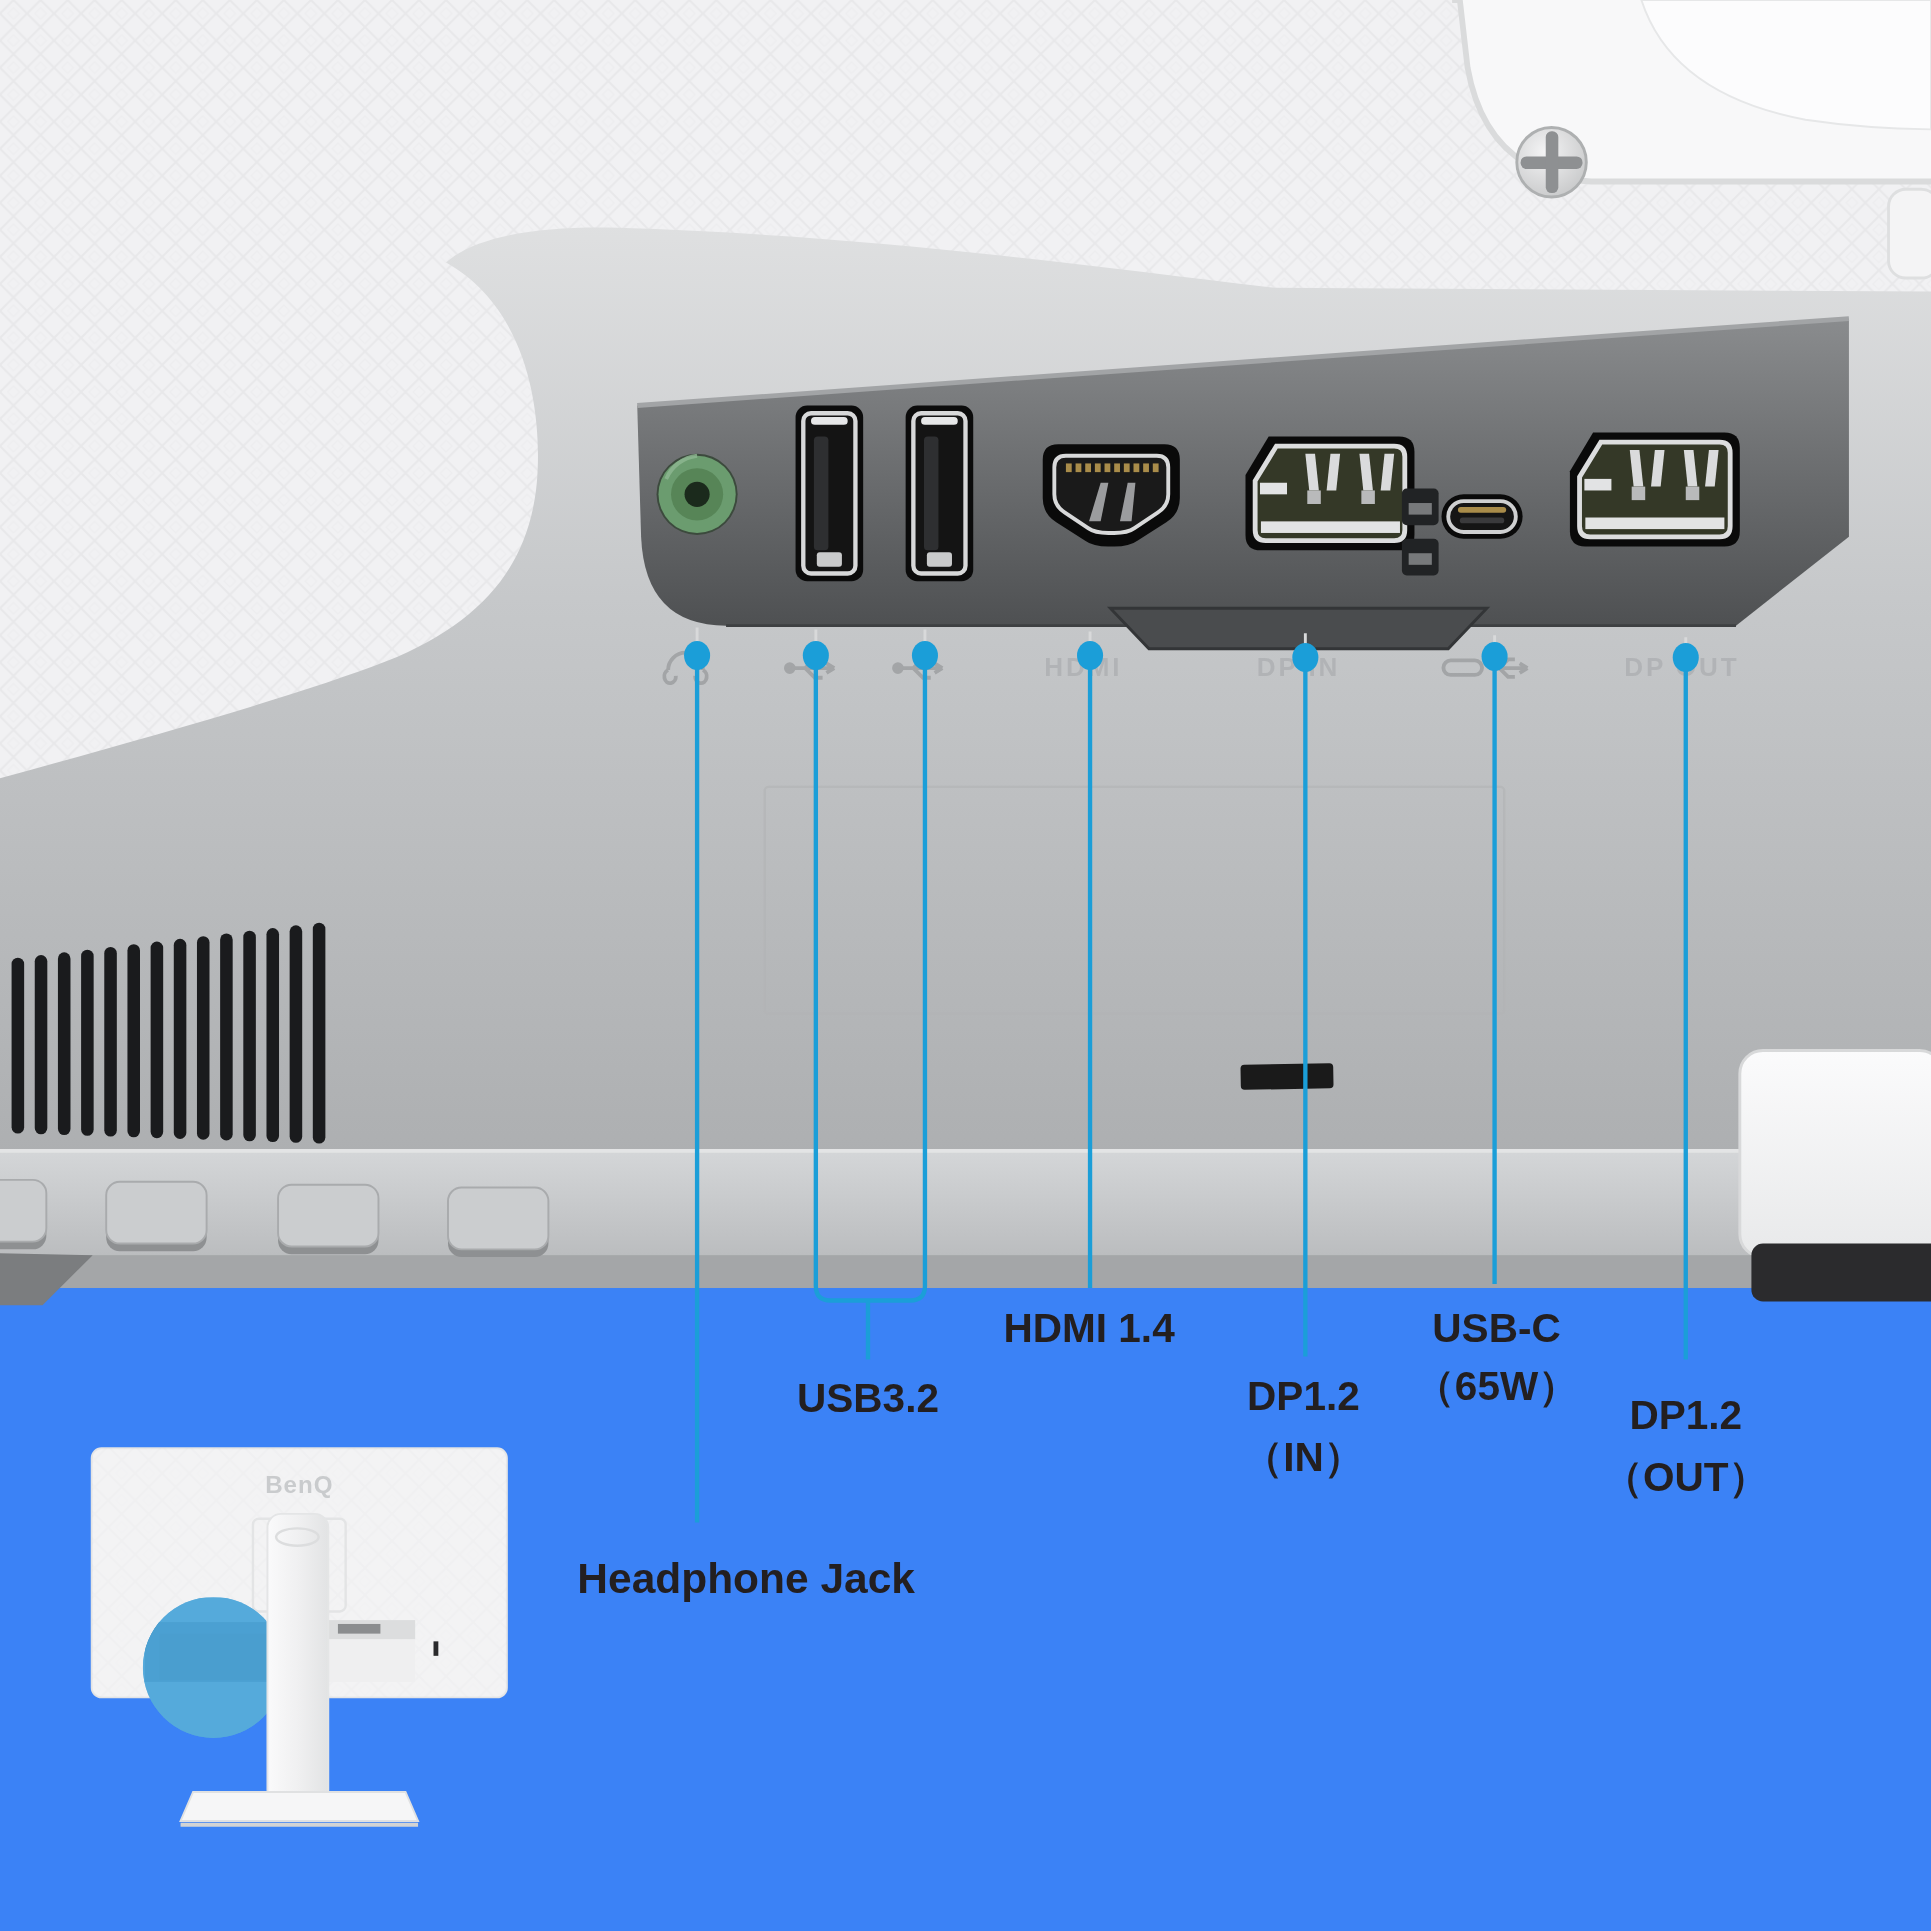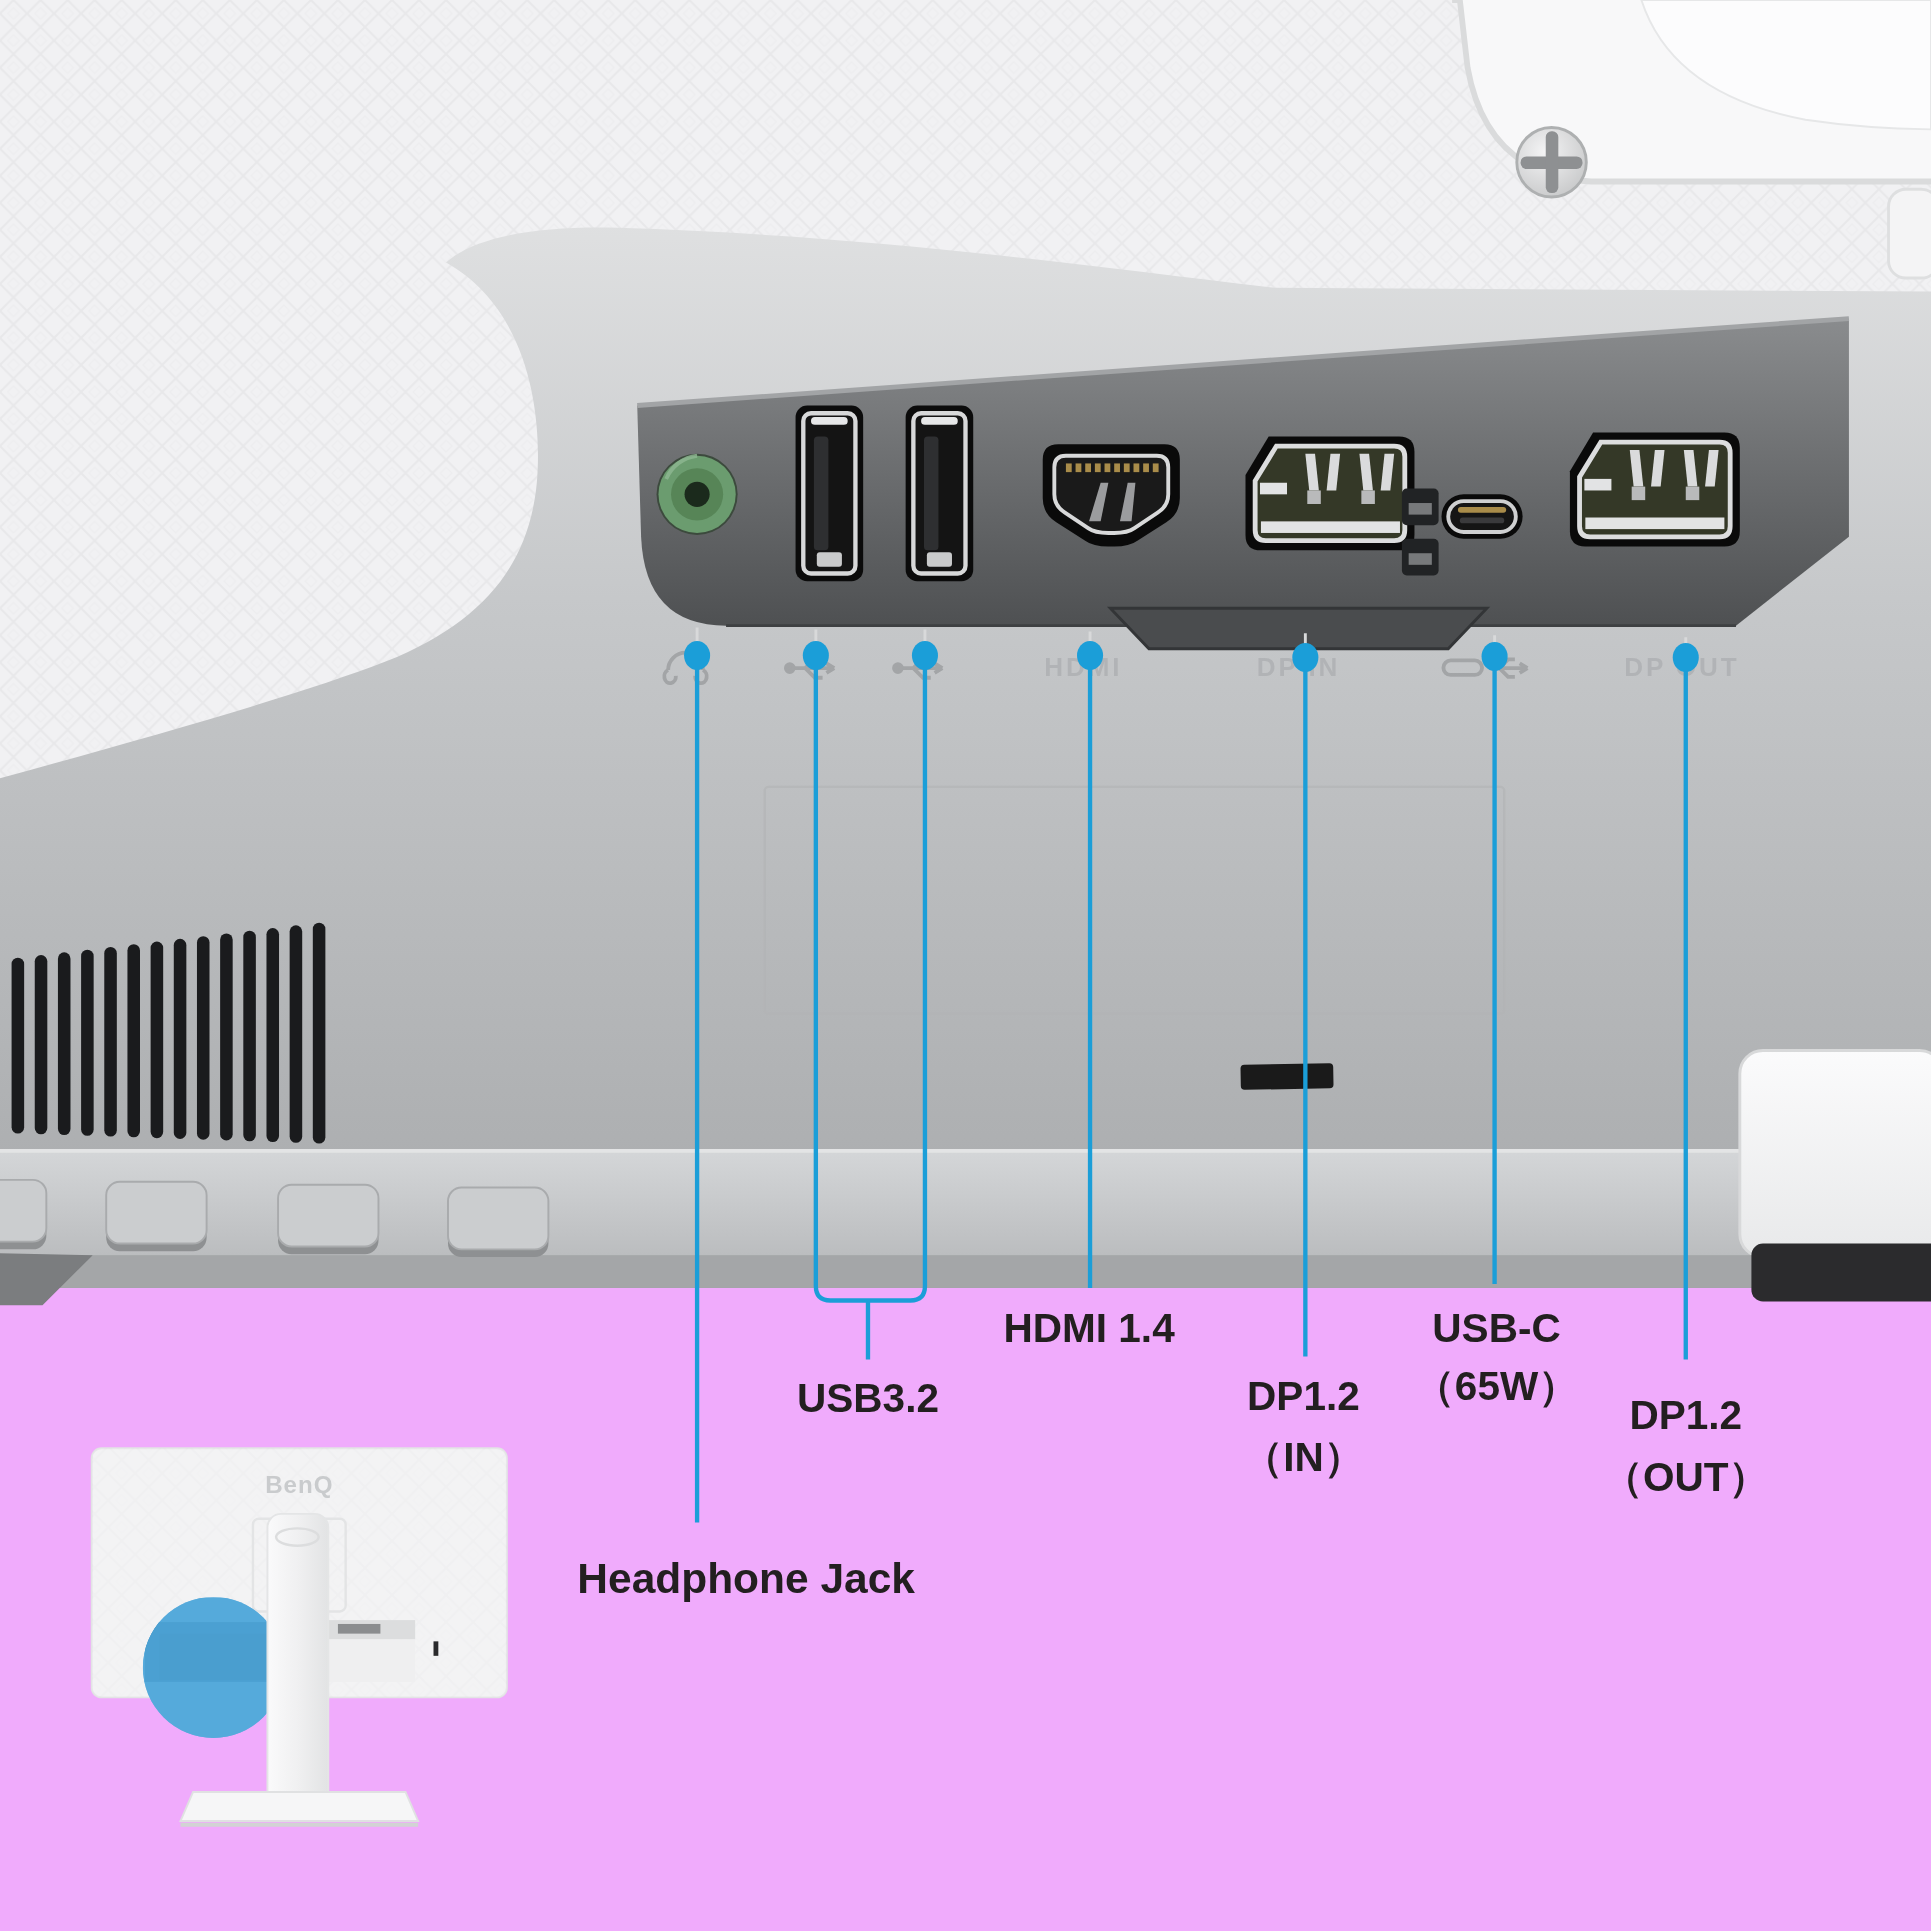--- a/index.html
+++ b/index.html
@@ -1,16 +1,16 @@
 <!DOCTYPE html>
 <html><head>
 <meta charset="utf-8">
 <style>
   html,body{margin:0;padding:0;background:#ffffff;}
-  .stage{position:relative;width:1931px;height:1931px;background:#f0abfc;overflow:hidden;
+  .stage{position:relative;width:1931px;height:1931px;background:#3b82f6;overflow:hidden;
          font-family:"Liberation Sans","DejaVu Sans",sans-serif;}
   svg{display:block;}
   text{font-family:"Liberation Sans","DejaVu Sans",sans-serif;}
   .label{font-weight:bold;fill:#231F20;}
   .etched-text{font-weight:bold;fill:#8F9194;opacity:.55;letter-spacing:3px;}
 </style>
 </head>
 <body>
 
 <div class="stage">

